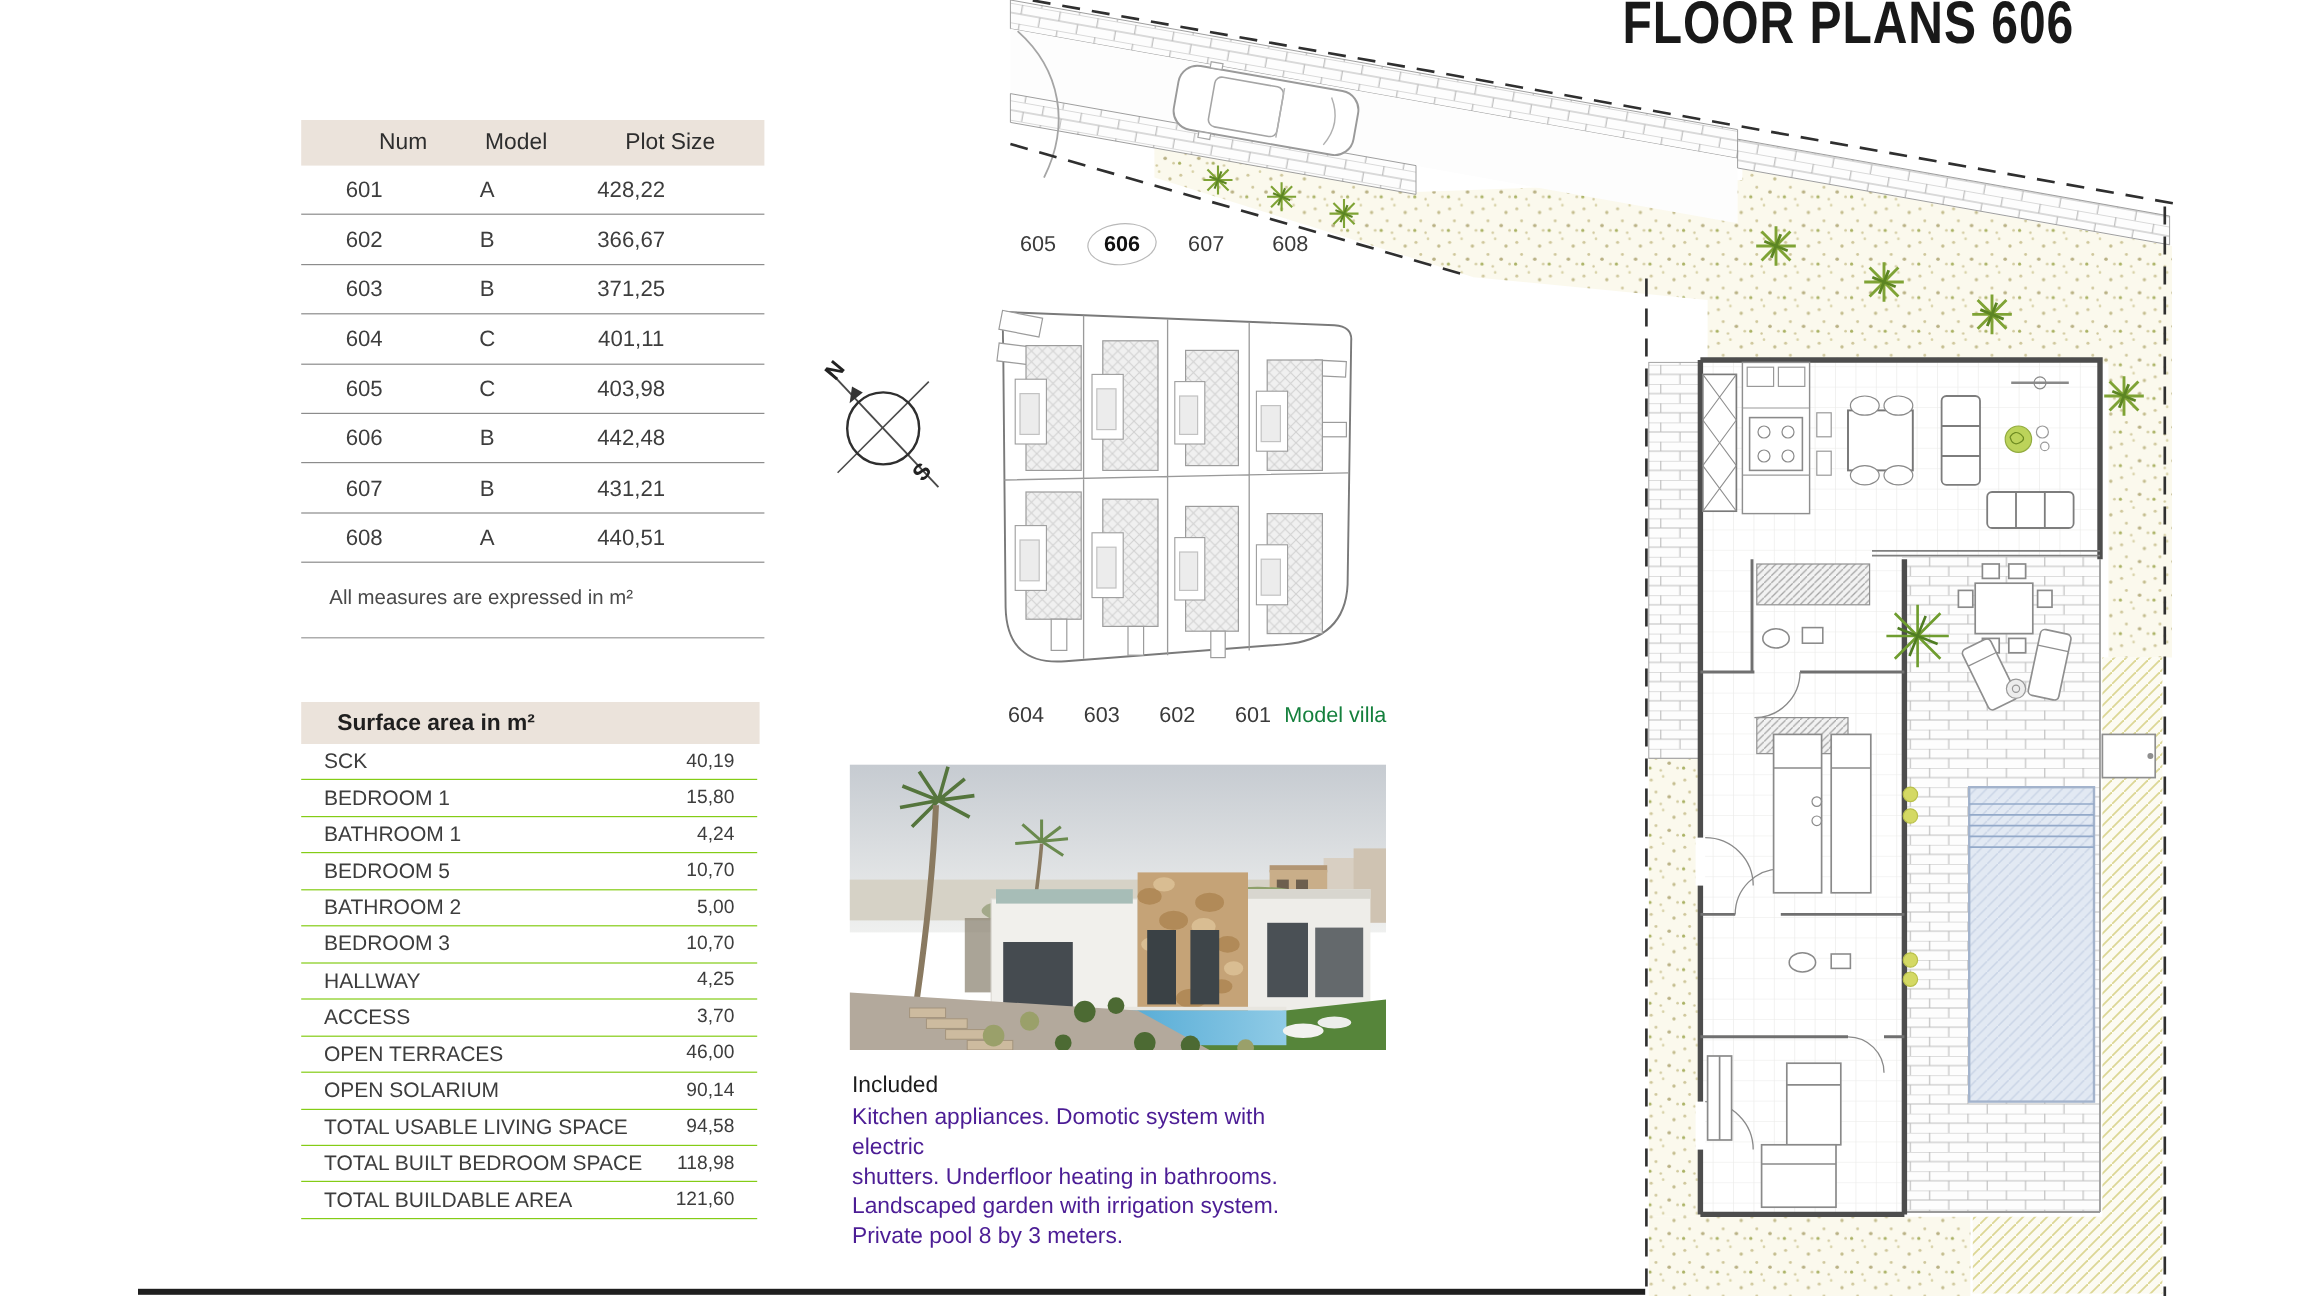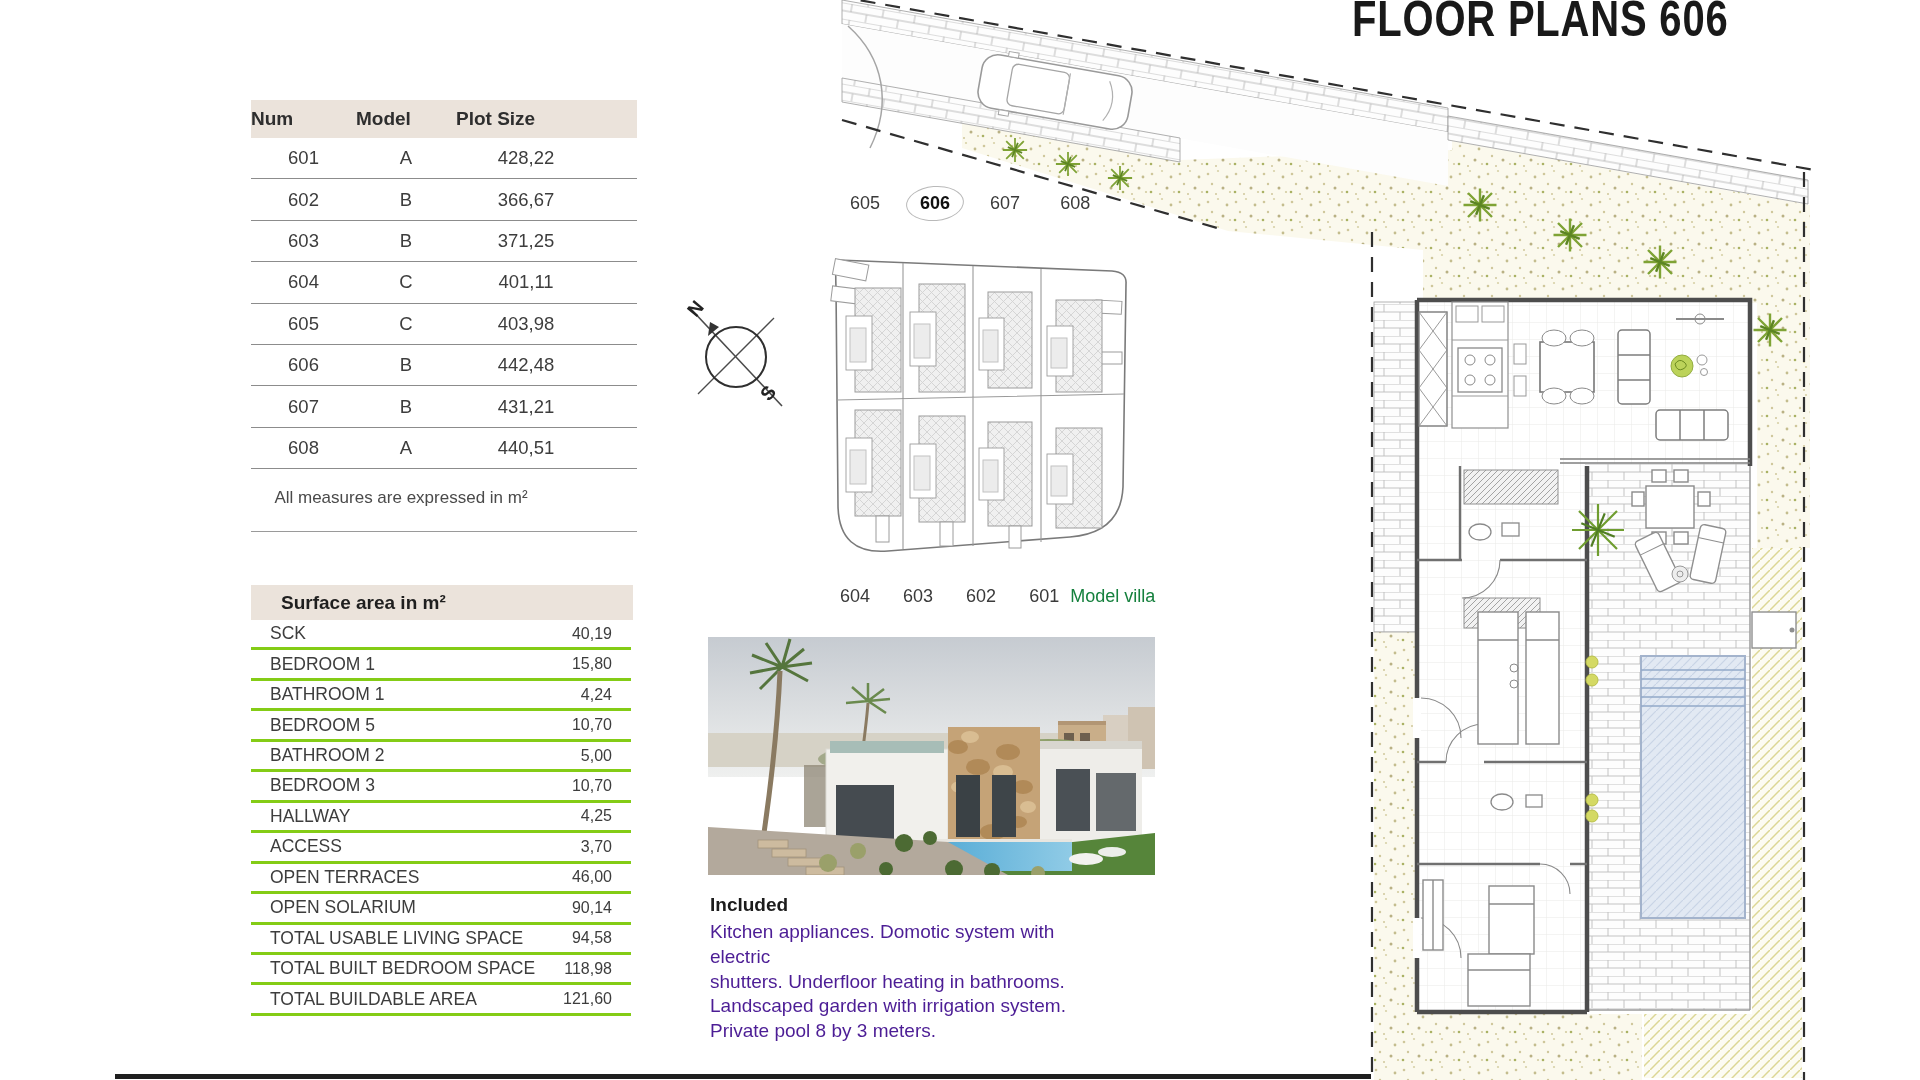--- a/index.html
+++ b/index.html
@@ -1,49 +1,49 @@
 <!DOCTYPE html>
 <html><head>
 <meta charset="utf-8">
 <style>
   html,body{margin:0;padding:0;background:#fff;}
   .stage{position:relative;width:1920px;height:1080px;background:#fff;overflow:hidden;
          font-family:"Liberation Sans",sans-serif;color:#3c3c3c;}
   
   .pt-head{position:absolute;left:251px;top:100px;width:386px;height:38px;background:#EBE3DB;
            display:grid;grid-template-columns:105px 100px 140px;align-items:center;}
-  .pt-head .cell{text-align:left;font-weight:700;font-size:19px;color:#2e2e2e;}
+  .pt-head .cell{text-align:right;font-weight:400;font-size:19px;color:#2e2e2e;}
   .pt-body{position:absolute;left:251px;top:138px;width:386px;}
   .pt-row{display:grid;grid-template-columns:105px 100px 140px;height:41.4px;
           border-bottom:1px solid #8c8c8c;align-items:center;box-sizing:border-box;}
   .pt-row .cell{text-align:center;font-size:18.5px;color:#3d3d3d;}
   .note{position:absolute;left:251px;top:488px;width:300px;text-align:center;
         font-size:17px;color:#4a4a4a;}
   .note-rule{position:absolute;left:251px;top:531px;width:386px;border-top:1px solid #9a9a9a;}
   
   .st-head{position:absolute;left:251px;top:585px;width:382px;height:35px;background:#EBE3DB;
            box-sizing:border-box;padding-left:30px;display:flex;align-items:center;
            font-weight:700;font-size:19px;color:#1f1f1f;}
   .st-body{position:absolute;left:251px;top:620px;width:380px;}
   .st-row{display:flex;justify-content:space-between;align-items:center;height:30.46px;
-          box-sizing:border-box;border-bottom:3px solid #84cc16;padding:0 19px 0 19px;}
+          box-sizing:border-box;border-bottom:1px solid #84cc16;padding:0 19px 0 19px;}
   .st-row .lab{font-size:17.5px;color:#3d3d3d;}
   .st-row .val{font-size:16px;color:#3d3d3d;text-align:right;}
   
   .lbl{font-size:18px;color:#3a3a3a;}
   .top-labels{position:absolute;left:850px;top:193px;display:flex;gap:40px;}
   .top-labels div.lbl:nth-of-type(2){font-weight:700;color:#101010;position:relative;}
   .top-labels div.lbl:nth-of-type(2)::after{content:"";position:absolute;left:-14px;right:-14px;
       top:-7px;bottom:-7px;border:1.5px solid #b9b9b9;border-radius:50%;transform:rotate(-5deg);}
   .bottom-labels{position:absolute;left:840px;top:586px;display:flex;align-items:baseline;}
   .bl-nums{display:flex;gap:33px;}
   .model-lbl{margin-left:11px;font-size:18px;color:#15803d;}
   
   .included{position:absolute;left:710px;top:894px;width:400px;}
-  .included .head{font-weight:700;font-size:19px;color:#1c1c1c;margin-bottom:4px;}
+  .included .head{font-weight:400;font-size:19px;color:#1c1c1c;margin-bottom:4px;}
   .included .line{display:block;font-size:19px;color:#4c1d95;line-height:24.8px;}
   
   .fp-title{position:absolute;left:1352px;top:-10px;font-size:50px;font-weight:700;
             letter-spacing:1px;color:#191919;transform:scaleX(.8);transform-origin:left top;
             white-space:nowrap;}
   
   .fp-svg{position:absolute;left:830px;top:0;}
   .site-svg{position:absolute;left:808px;top:246px;}
   .compass-svg{position:absolute;left:676px;top:296px;}
   .photo-svg{position:absolute;left:708px;top:637px;}

